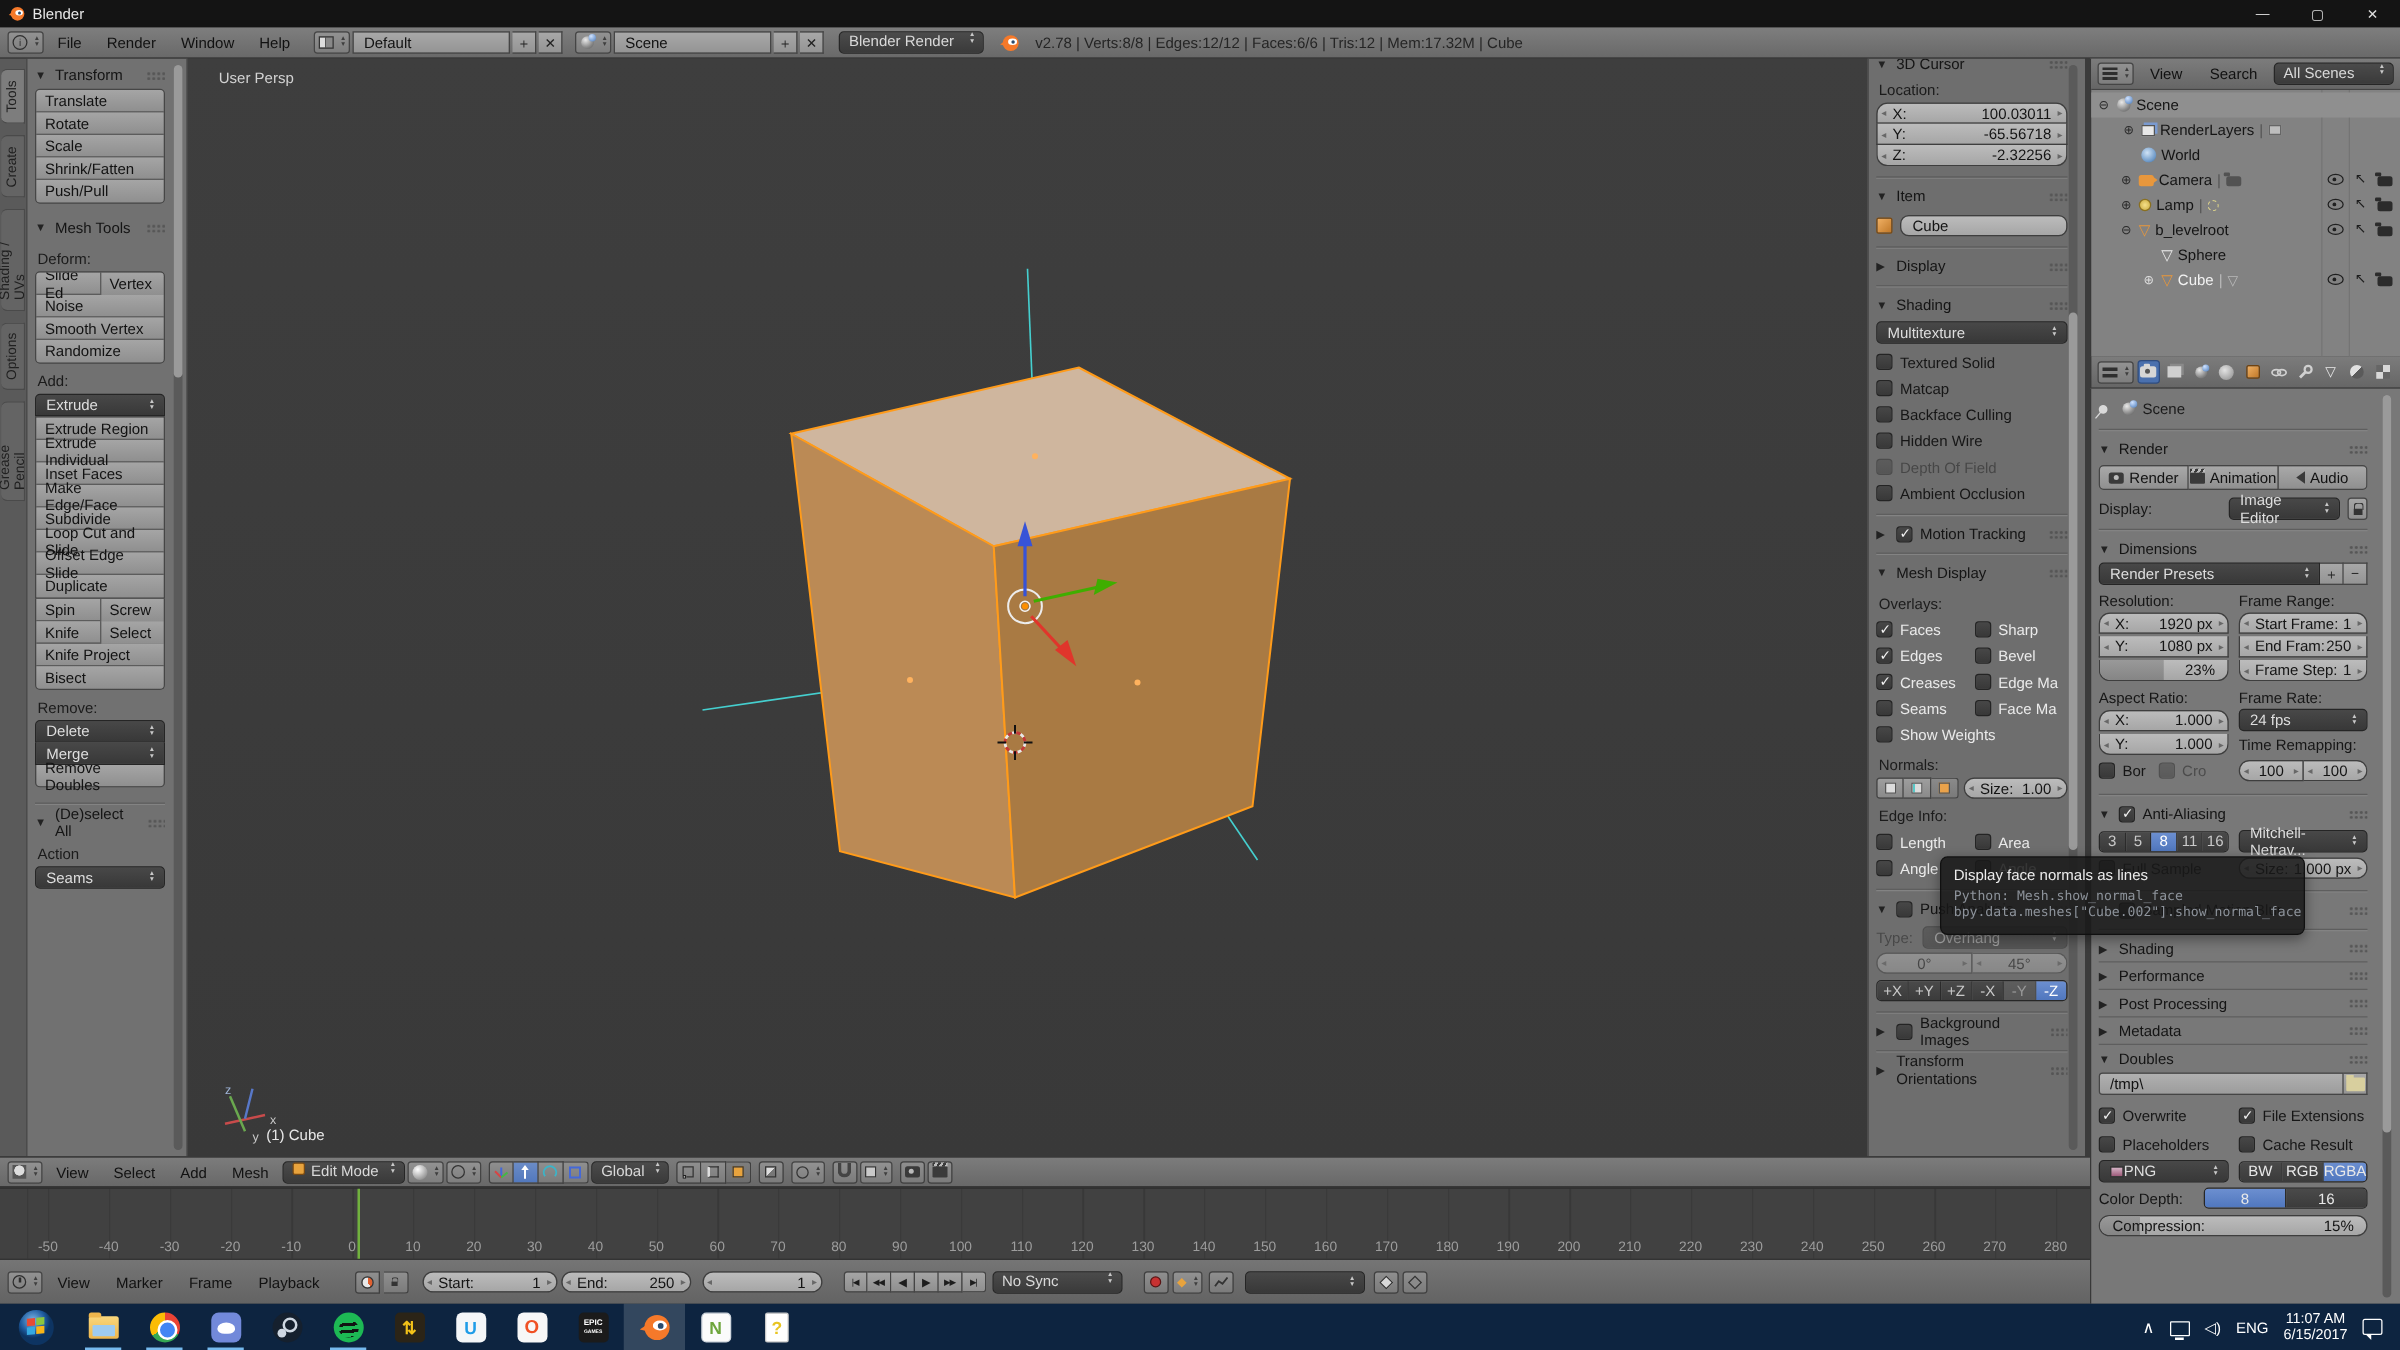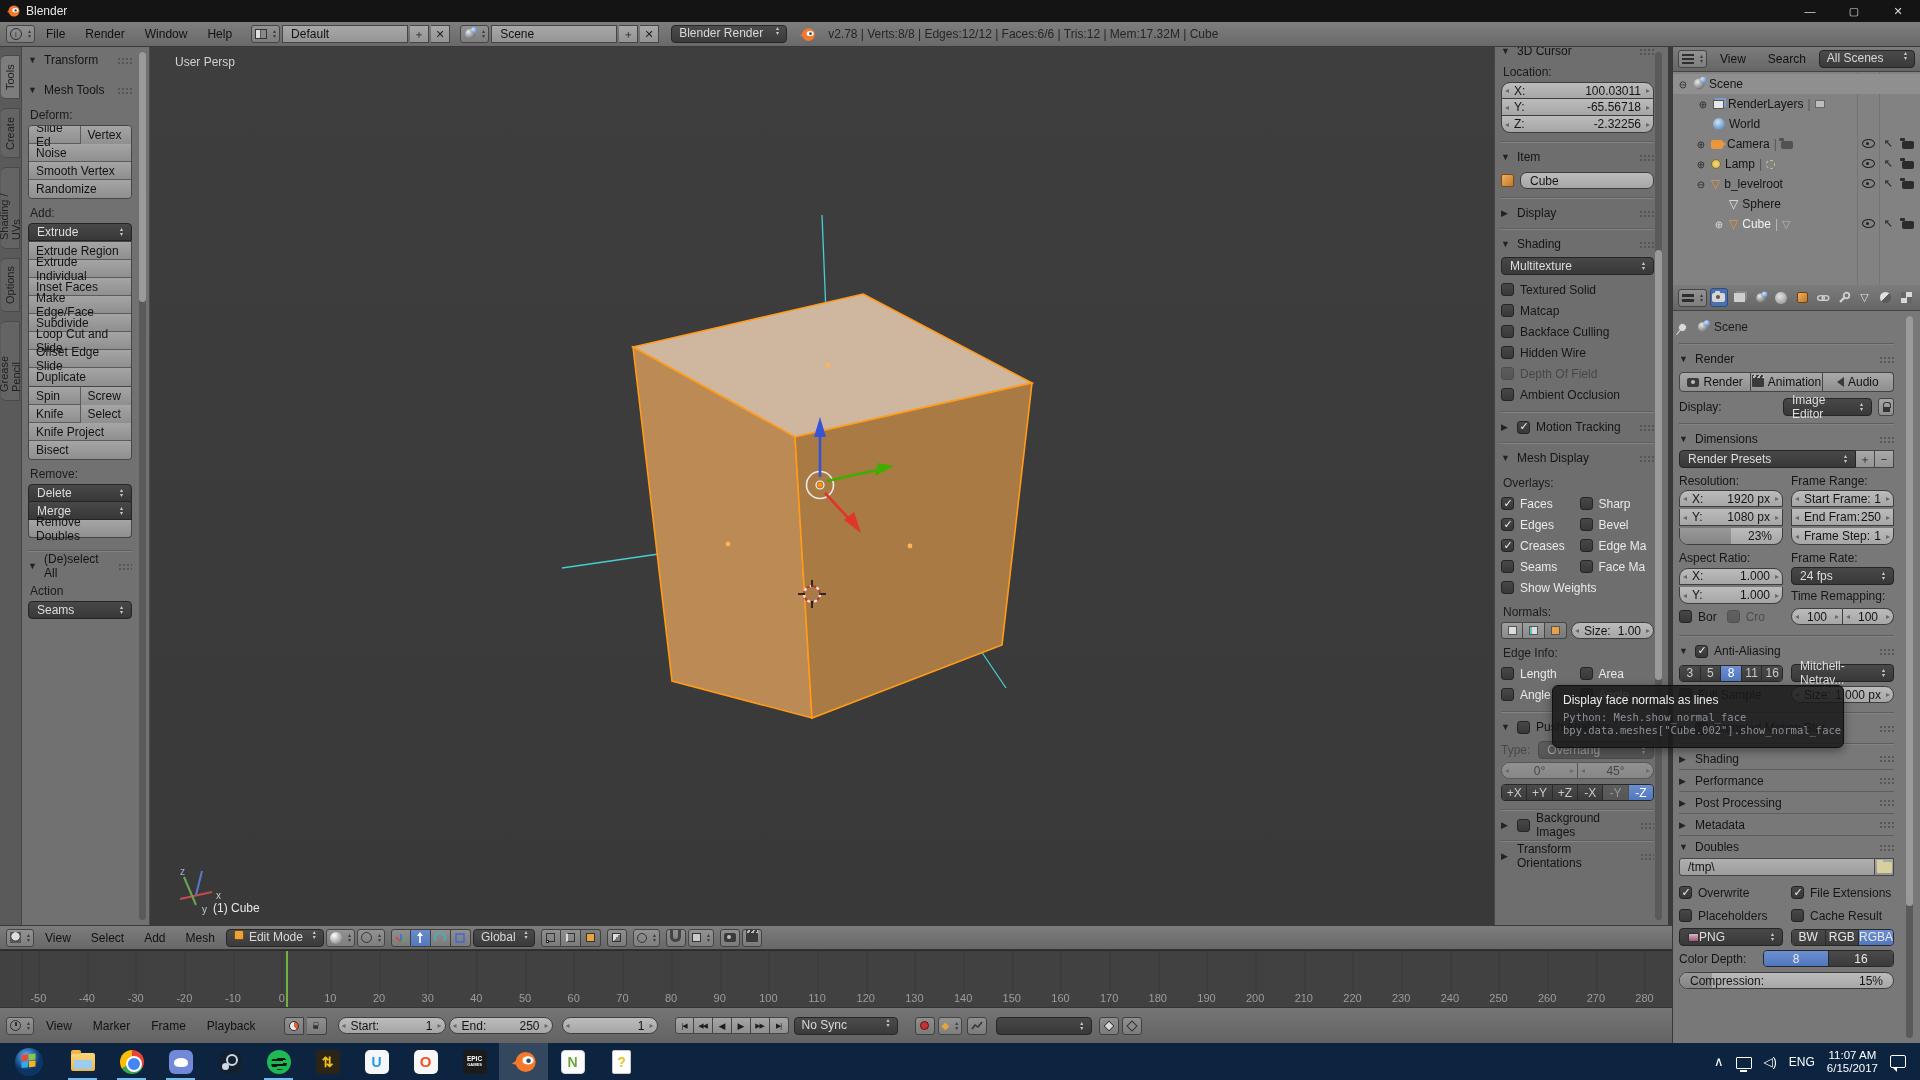--- a/index.html
+++ b/index.html
@@ -216,20 +216,28 @@
     <span class="vtab" style="height:54px">Options</span>
     <span class="vtab" style="height:80px">Grease Pencil</span>
   </div>
 
   <div class="abs toolshelf">
     <div class="ph">
         <span class="tri">▼</span>
         <span>Transform</span>
         <span class="grip"></span>
       </div>
+    <div class="vg">
+
+    <div class="lb">Translate</div>
+        <div class="lb">Rotate</div>
+        <div class="lb">Scale</div>
+        <div class="lb">Shrink/Fatten</div>
+        <div class="lb">Push/Pull</div>
+      </div>
     <div class="ph" style="margin-top:8px">
         <span class="tri">▼</span>
         <span>Mesh Tools</span>
         <span class="grip"></span>
       </div>
     <div class="sl">Deform:</div>
     <div class="vg">
       <div class="pr">
           <div class="lb">Slide Ed</div>
           <div class="lb">Vertex</div>

